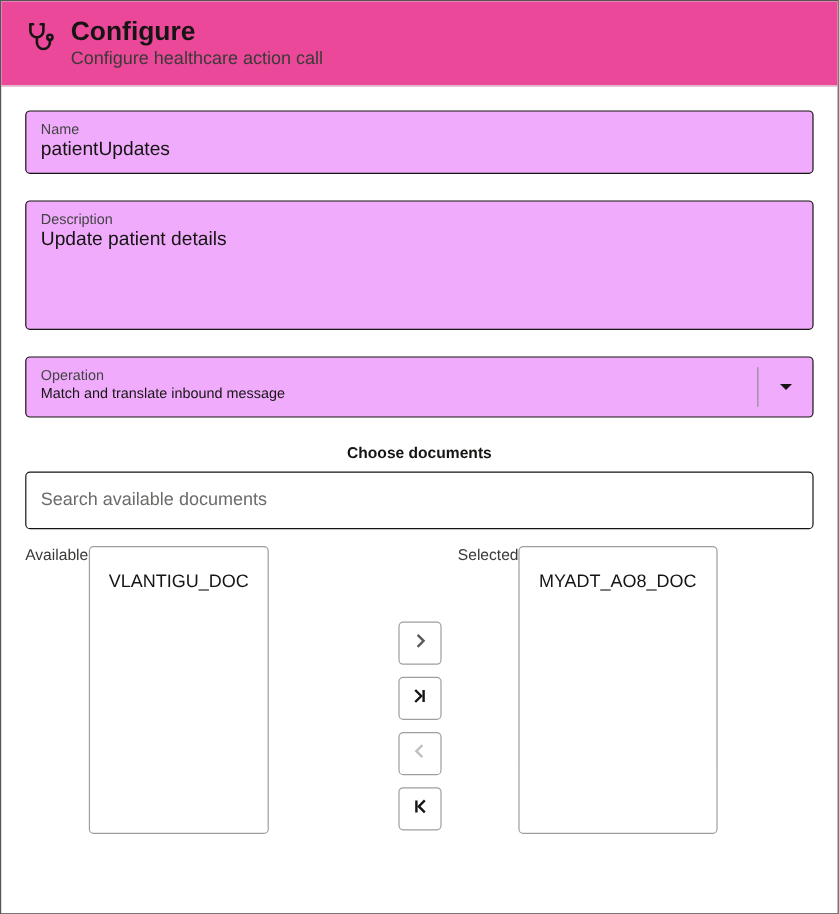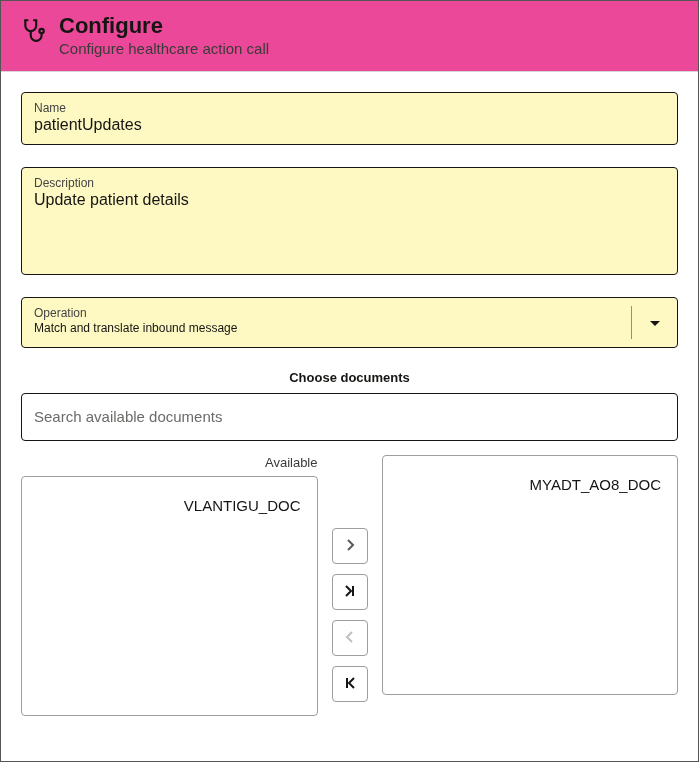--- a/index.html
+++ b/index.html
@@ -36,21 +36,21 @@
     }
     .content {
       padding: 20px;
     }
     .field {
       border: 1px solid #161513;
       border-radius: 4px;
       padding: 8px 12px 10px 12px;
       margin-bottom: 22px;
       position: relative;
-      background: #fef9c3;
+      background: #f0abfc;
     }
     .field-label {
       font-size: 12px;
       color: #444;
       margin-bottom: 1px;
       display: block;
     }
     .field-value {
       font-size: 12px;
       color: #161513;
@@ -123,22 +123,21 @@
     }
     .search-input::placeholder { color: #6b6b69; }
     .shuttle {
       display: flex;
       gap: 14px;
       align-items: stretch;
     }
     .col {
       flex: 1;
       display: flex;
-      flex-direction: column;
-      text-align: right;
+      flex-direction: row;
     }
     .col-label {
       font-size: 13px;
       color: #3a3a38;
       margin-bottom: 6px;
     }
     .listbox {
       border: 1px solid #9e9e9c;
       border-radius: 4px;
       height: 240px;
@@ -257,19 +256,20 @@
         <span>
           <svg width="14" height="14" viewBox="0 0 14 14" fill="none" stroke="#161513" stroke-width="2">
               <path d="M11 2 L6 7 L11 12"></path>
               <path d="M4 2 L4 12"></path>
             </svg>
         </span>
       </button>
     </div>
 
     <div class="col">
+      <div class="col-label">Selected</div>
       <div class="listbox" id="selected-list">
           <div class="list-item">MYADT_AO8_DOC</div>
         </div>
     </div>
   </div>
 
 </div>
 
 </body></html>

